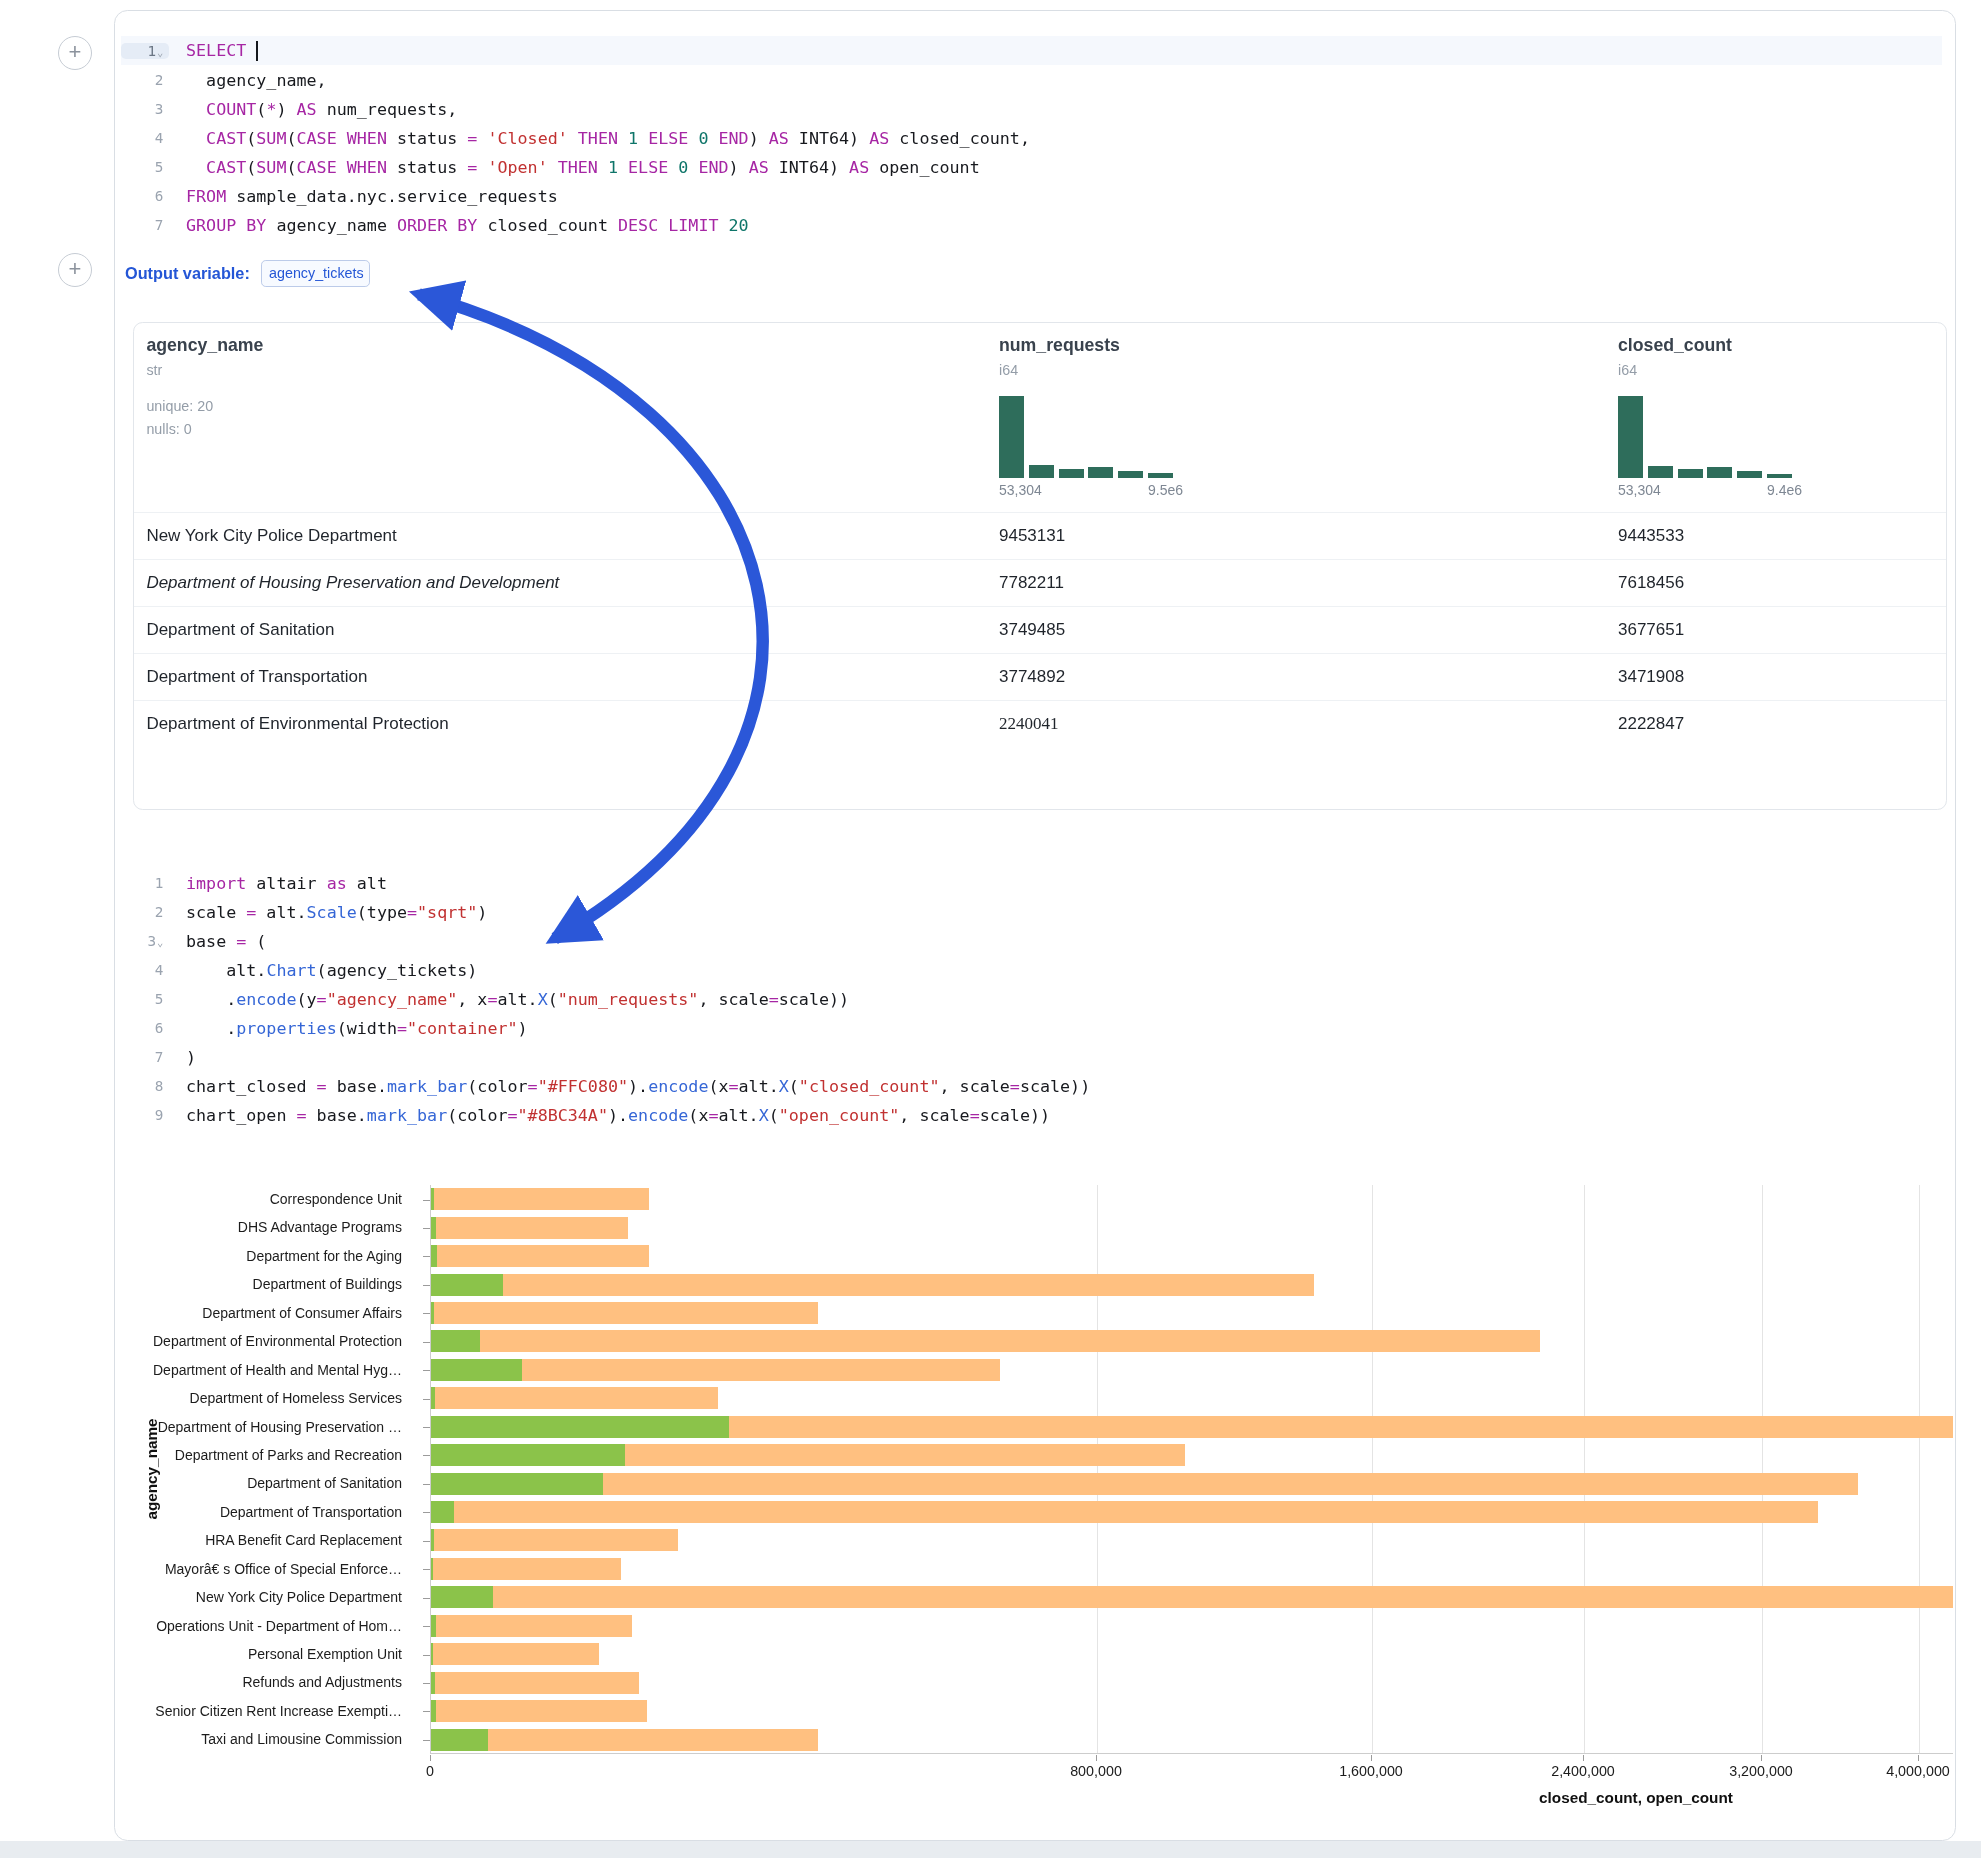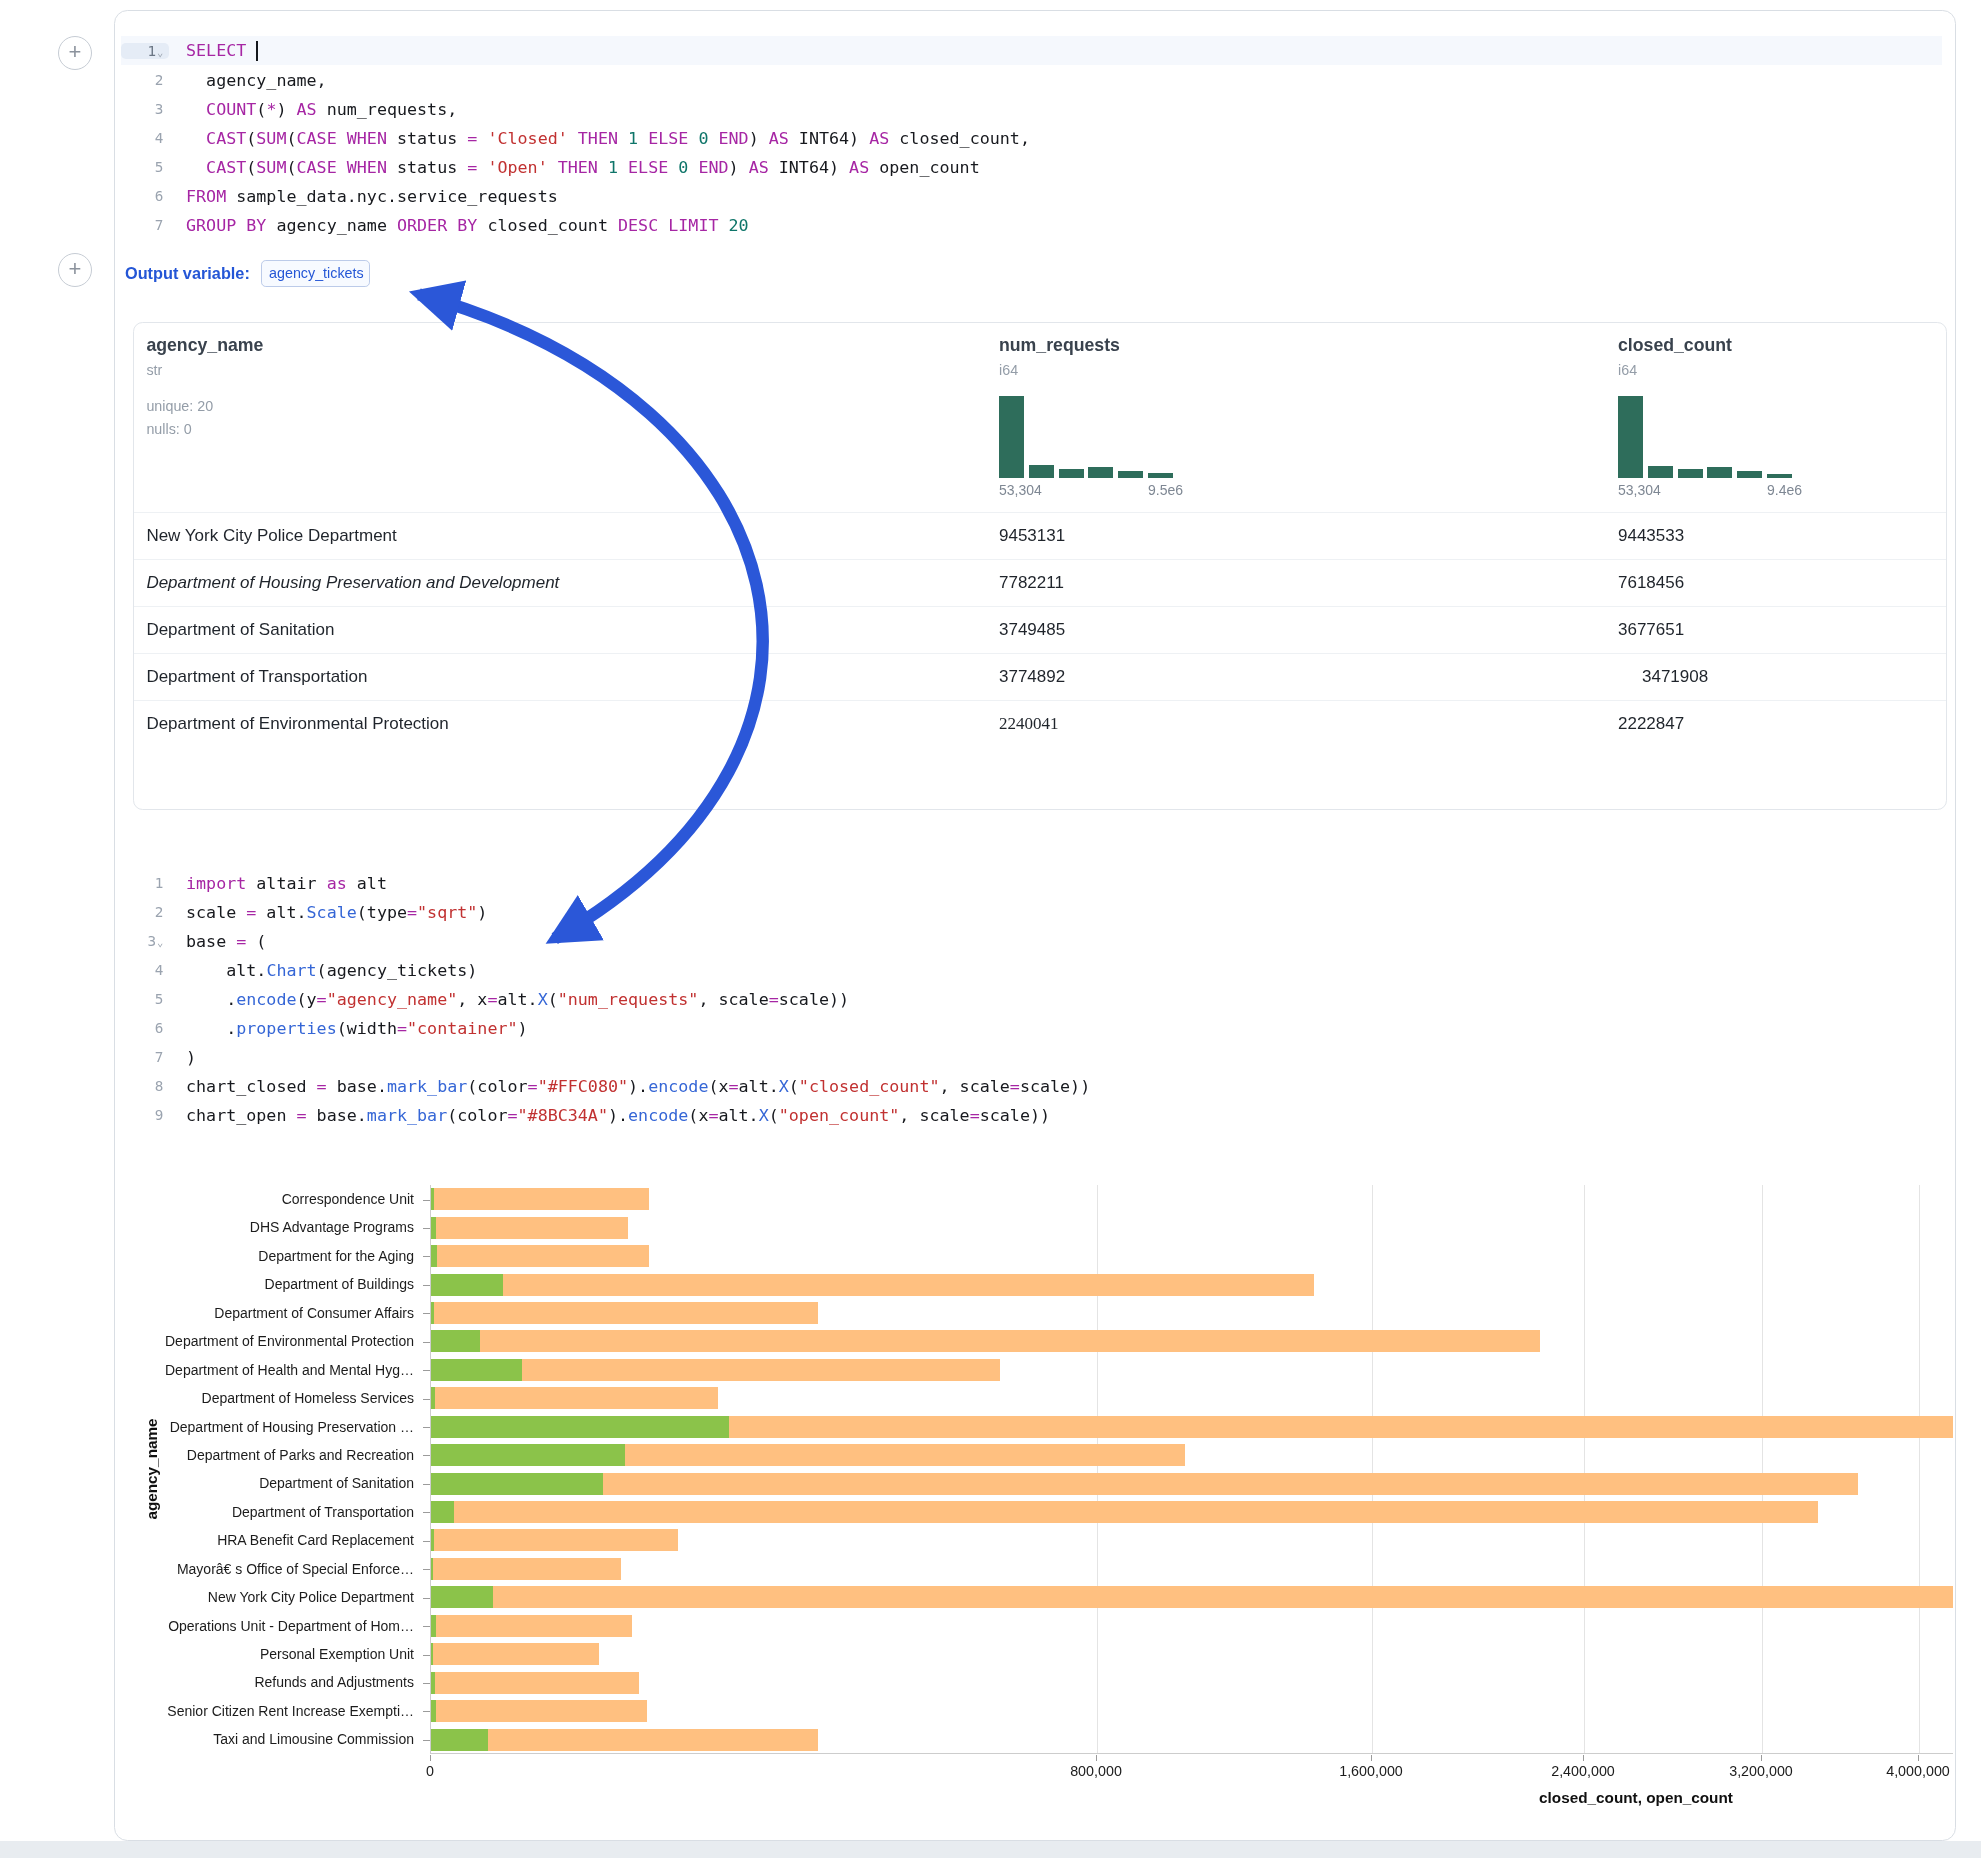--- a/index.html
+++ b/index.html
@@ -55,21 +55,21 @@
   .t-footer { position:absolute; left:0; top:423px; width:100%; height:65px; border-top:1px solid #EEF1F4; }
   .t-footer-text { position:absolute; left:50px; top:23px; font-size:16.7px; color:#6E7681; }
   .search-ico { position:absolute; left:15.3px; top:21px; cursor:pointer; }
 
   
   #plot { position:absolute; left:430px; top:1185px; width:1523px; height:569px;
       border-left:1px solid #CDCDCD; border-bottom:1px solid #CDCDCD; overflow:hidden; background:#fff; }
   .grid { position:absolute; top:0; bottom:0; width:1px; background:#E4E4E4; }
   .bar { position:absolute; height:22px; }
   #ylabels { position:absolute; left:114px; top:1185px; width:304px; }
-  .ylab { position:absolute; right:4px; width:100%; text-align:right; font-size:14px; color:#1C1C1C;
+  .ylab { position:absolute; right:16px; width:100%; text-align:right; font-size:14px; color:#1C1C1C;
       white-space:nowrap; overflow:hidden;padding-left:40px; }
   .ytick { position:absolute; width:6.7px; height:1px; background:#9B9B9B; left:423px; }
   .xtick { position:absolute; width:1px; height:5.7px; background:#9B9B9B; top:1755px; }
   .xlab { position:absolute; top:1763px; transform:translateX(-50%); font-size:14.3px; color:#1C1C1C; white-space:nowrap; }
   .xtitle { position:absolute; left:1636px; top:1789px; transform:translateX(-50%);
       font-size:15.3px; font-weight:bold; color:#101010; }
   .ytitle { position:absolute; left:152px; top:1469px; transform:translate(-50%,-50%) rotate(-90deg);
       font-size:15.3px; font-weight:bold; color:#101010; }
 
   #arrow-overlay { position:absolute; left:0; top:0; z-index:60; pointer-events:none; }
@@ -171,21 +171,21 @@
         <span class="t-cell" style="left: 1484px;">7618456</span>
       </div>
       <div class="t-row" style="top: 283px;">
         <span class="t-cell" style="left: 12.4px;">Department of Sanitation</span>
         <span class="t-cell" style="left: 865px;">3749485</span>
         <span class="t-cell" style="left: 1484px;">3677651</span>
       </div>
       <div class="t-row" style="top: 330px;">
         <span class="t-cell" style="left: 12.4px;">Department of Transportation</span>
         <span class="t-cell" style="left: 865px;">3774892</span>
-        <span class="t-cell" style="left: 1484px; margin-left: 24px;">3471908</span>
+        <span class="t-cell" style="left: 1484px;">3471908</span>
       </div>
       <div class="t-row" style="top: 377px;">
         <span class="t-cell" style="left: 12.4px;">Department of Environmental Protection</span>
         <span class="t-cell" style="left: 865px; font-family: Liberation Serif, serif;">2240041</span>
         <span class="t-cell" style="left: 1484px;">2222847</span>
       </div>
     </div>
 
   <div id="py-cell" class="code-cell" style="top:868px">
       <div class="code-row">

